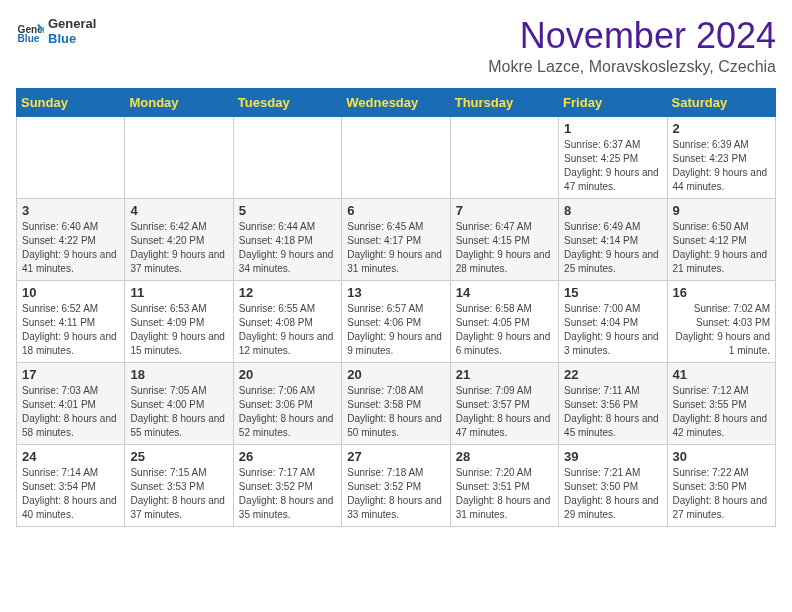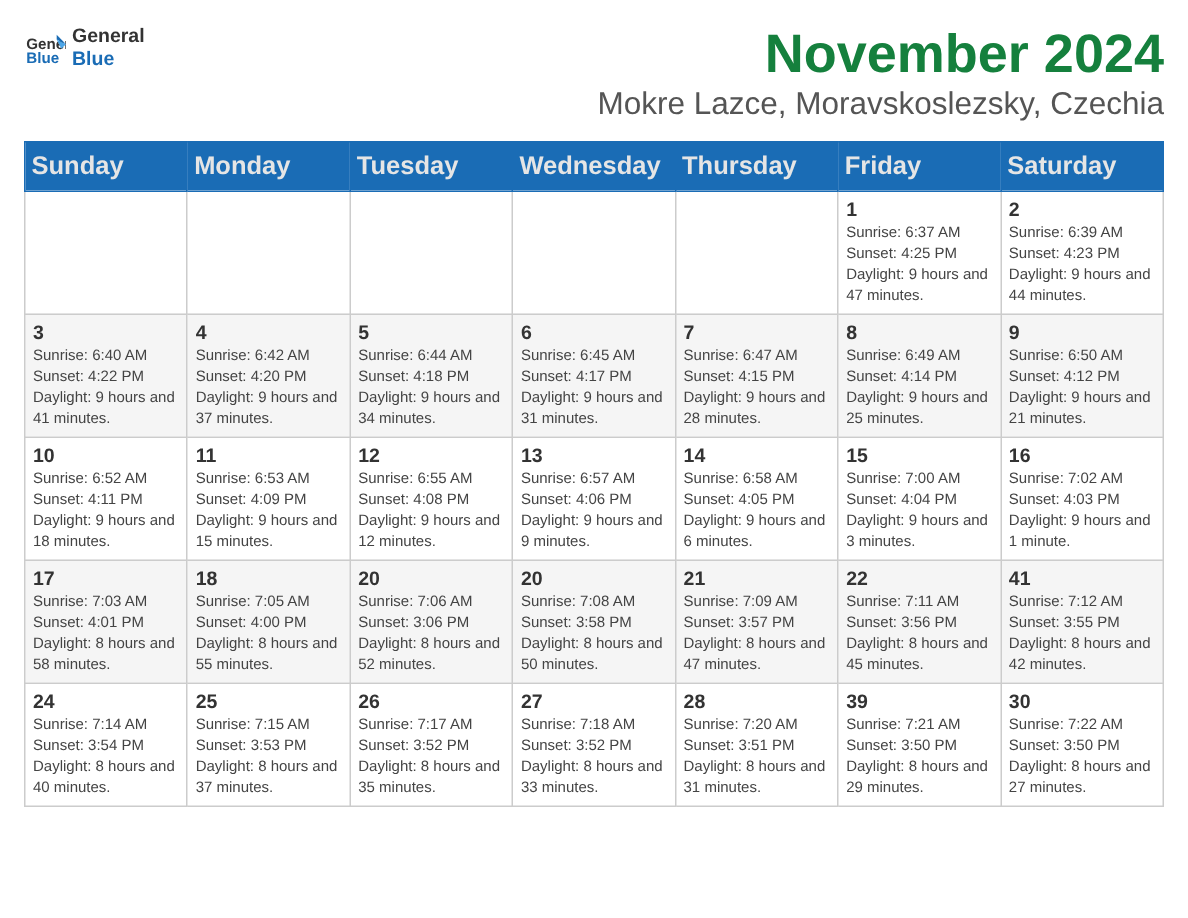--- a/index.html
+++ b/index.html
@@ -23,38 +23,38 @@
     }
     .logo-icon {
       width: 28px;
       height: 28px;
     }
     .title-block {
       text-align: right;
     }
     .calendar-title {
       font-size: 36px;
-      font-weight: 700;
-      color: #15803d;
+      font-weight: 400;
+      color: #4c1d95;
       line-height: 1.1;
     }
     .calendar-subtitle {
-      font-size: 21px;
+      font-size: 16px;
       color: #555;
       margin-top: 2px;
     }
     .calendar-table {
       width: 100%;
       border-collapse: collapse;
       table-layout: fixed;
     }
     .calendar-table thead th {
       background: #1a6cb5;
-      color: #e5e5e5;
-      font-size: 17px;
+      color: #fde047;
+      font-size: 13px;
       font-weight: bold;
       padding: 6px 4px;
       text-align: left;
       border: 1px solid #1a6cb5;
     }
     .calendar-table tbody td {
       border: 1px solid #ccc;
       vertical-align: top;
       padding: 4px 5px;
       font-size: 10.5px;
@@ -211,21 +211,21 @@
 Daylight: 9 hours and 6 minutes.</div>
         </td>
         <td>
           <span class="day-number">15</span>
           <div class="day-info" style="white-space: pre-line;">Sunrise: 7:00 AM
 Sunset: 4:04 PM
 Daylight: 9 hours and 3 minutes.</div>
         </td>
         <td>
           <span class="day-number">16</span>
-          <div class="day-info" style="white-space: pre-line;">Sunrise: 7:02 AM
+          <div class="day-info" style="white-space: pre-line; text-align: right;">Sunrise: 7:02 AM
 Sunset: 4:03 PM
 Daylight: 9 hours and 1 minute.</div>
         </td>
       </tr>
       <tr>
         <td>
           <span class="day-number">17</span>
           <div class="day-info" style="white-space: pre-line;">Sunrise: 7:03 AM
 Sunset: 4:01 PM
 Daylight: 8 hours and 58 minutes.</div>

